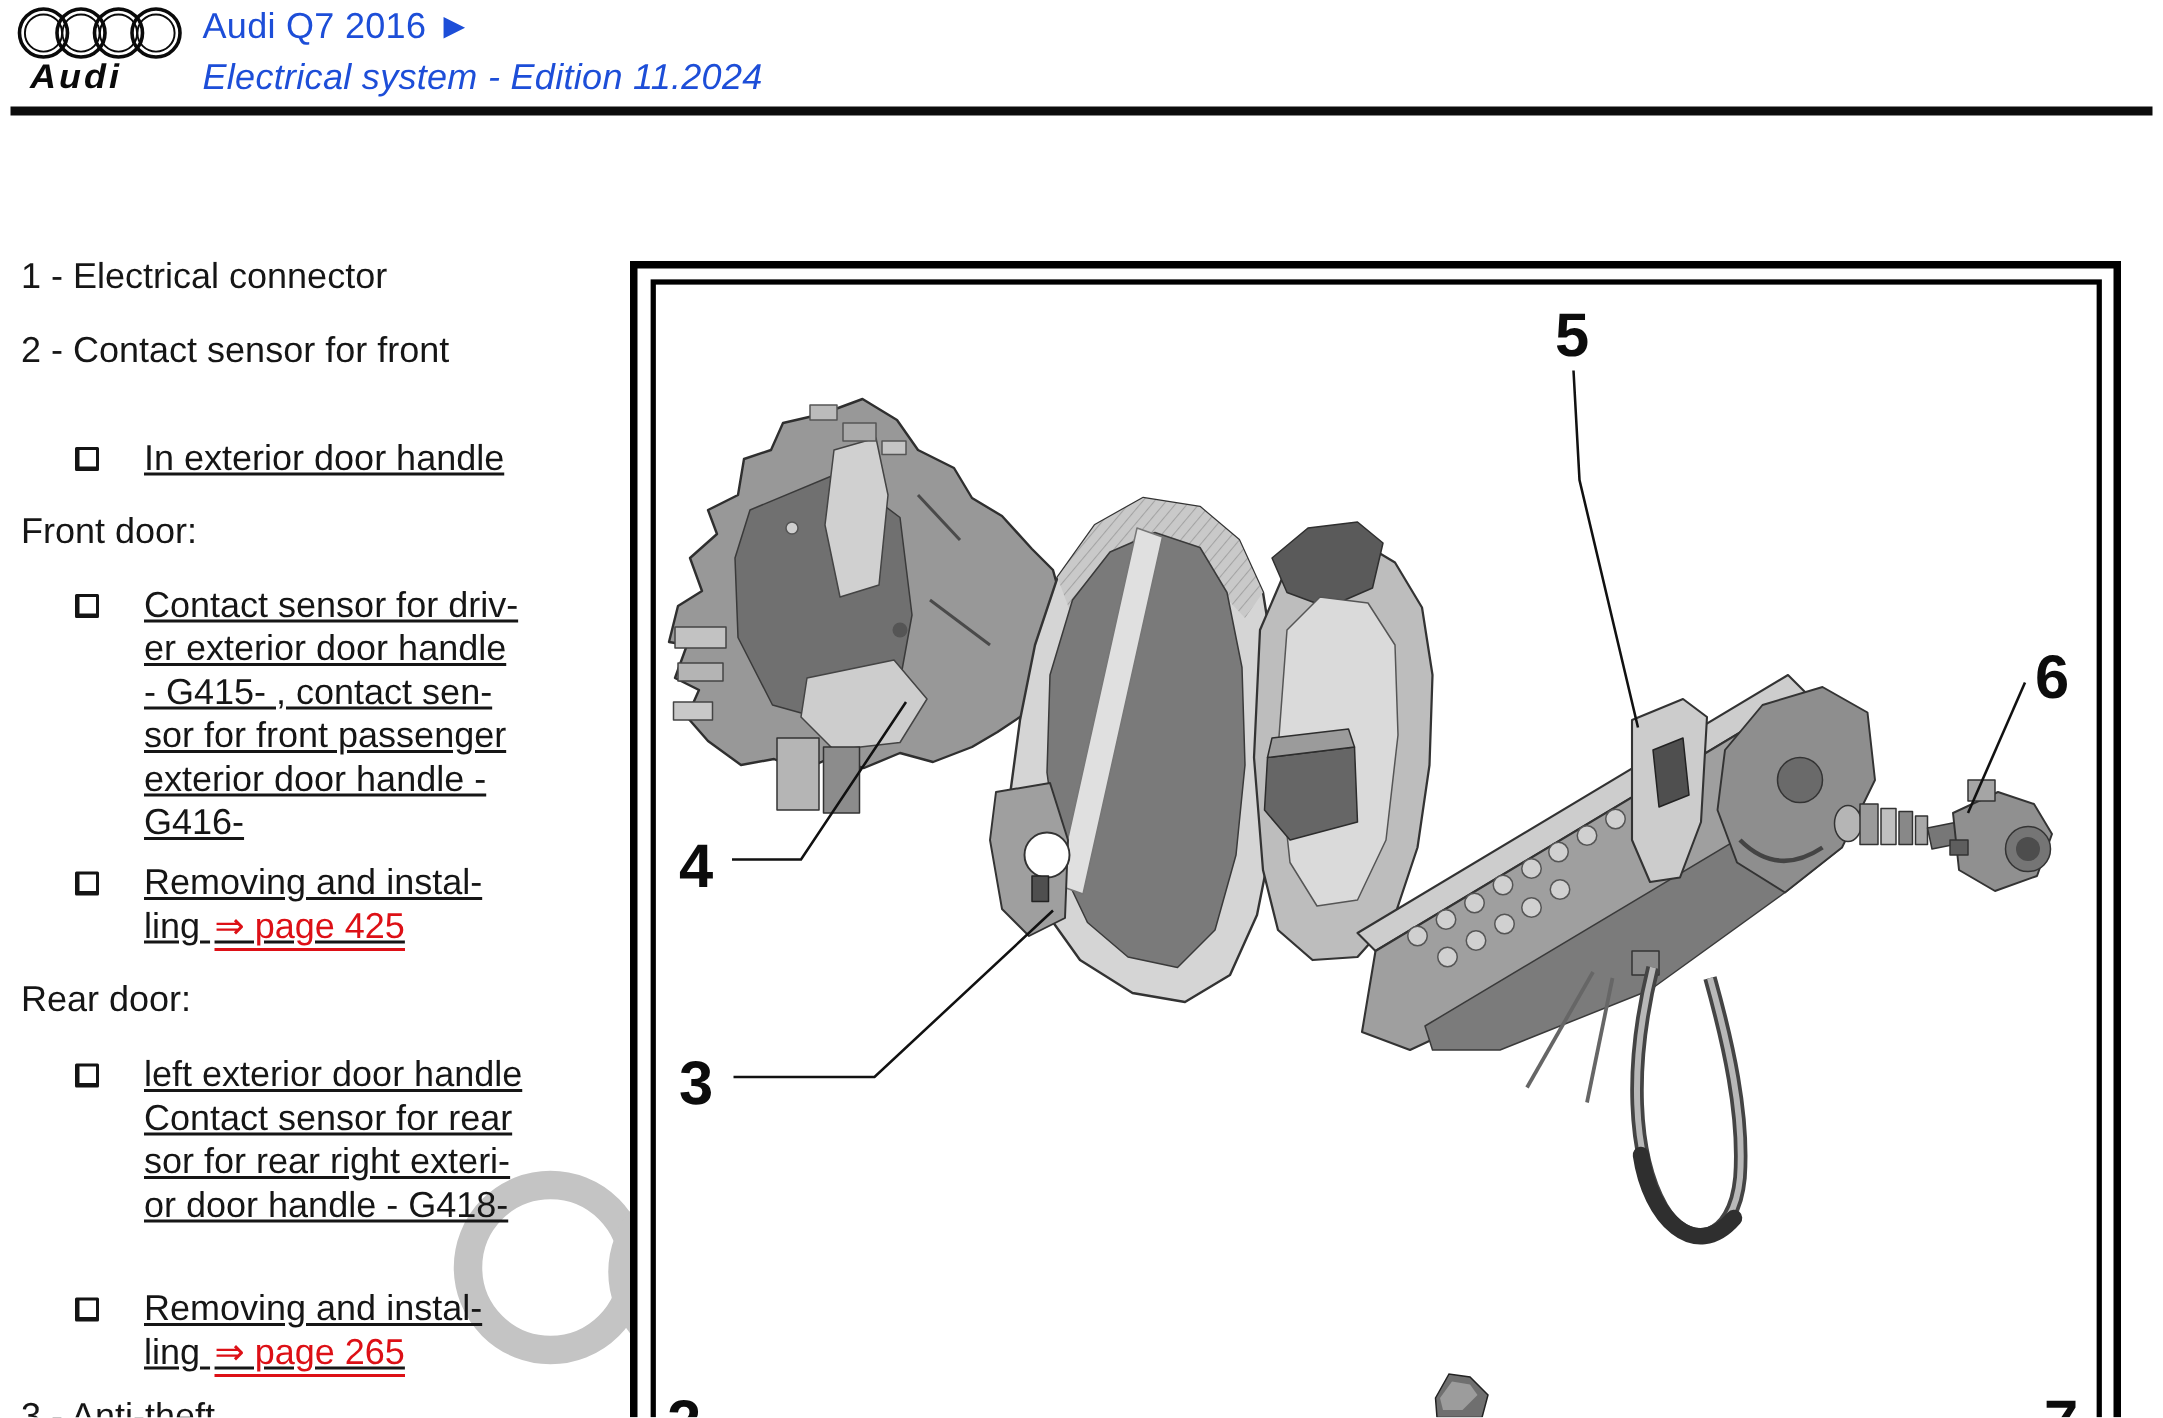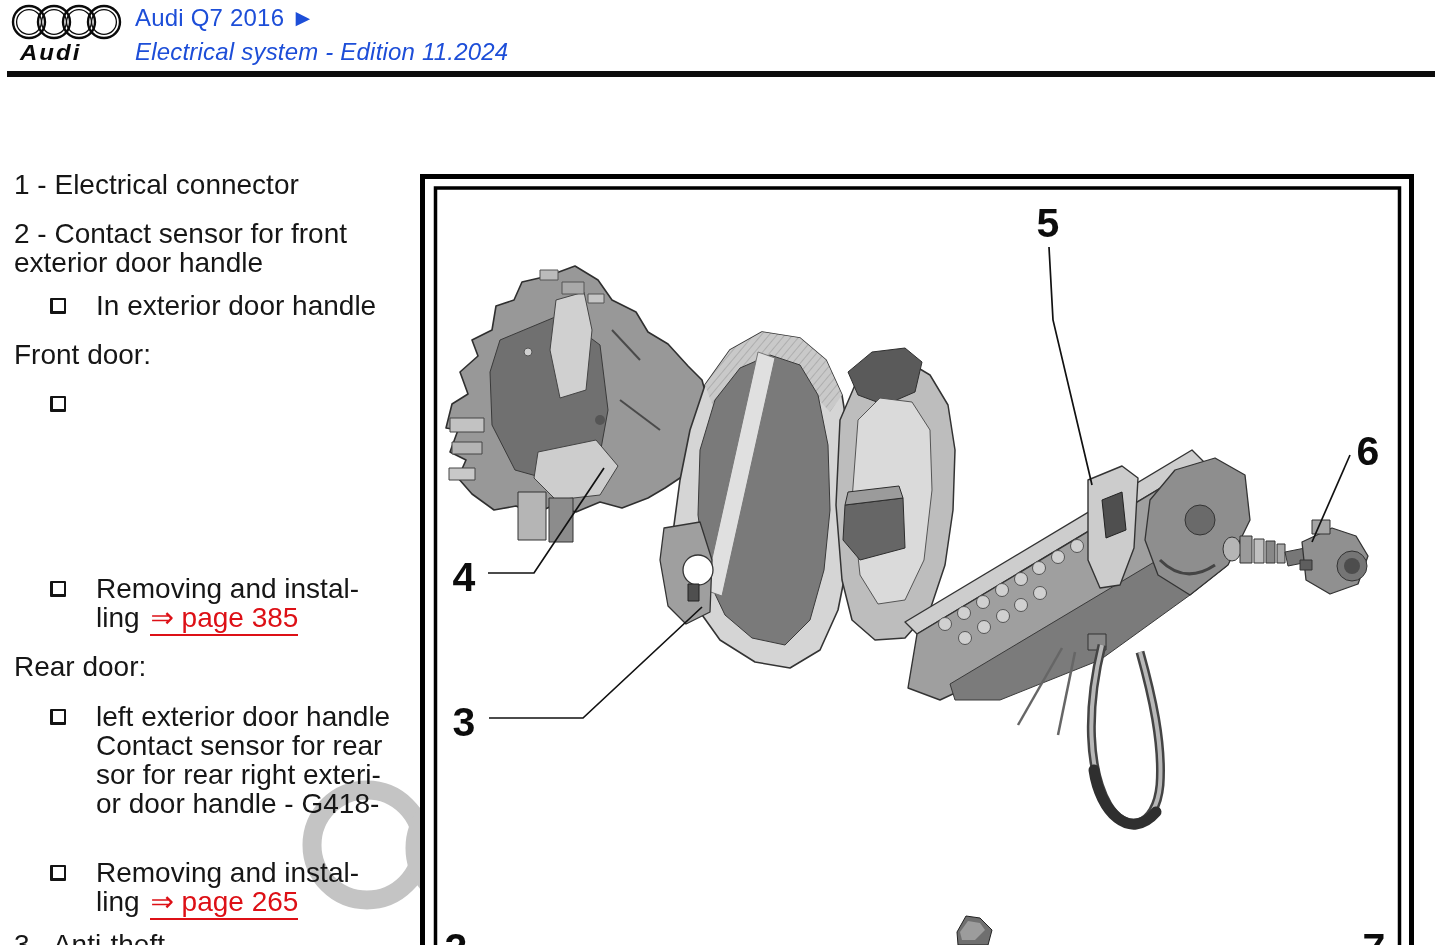--- a/index.html
+++ b/index.html
@@ -19,30 +19,30 @@
   .brand-wordmark{
     position:absolute;left:20px;top:38px;font-size:24px;font-weight:700;font-style:italic;
     letter-spacing:2px;color:#0a0a0a;transform:scaleY(.95);
   }
   .title-line{position:absolute;left:135px;font-size:24px;color:#1d4ed8;letter-spacing:.2px;}
   .title-line.l1{top:4px;}
   .title-line.l2{top:38px;font-style:italic;}
   .header-rule{position:absolute;left:7px;top:71px;width:1428px;height:6px;background:#0c0c0c;}
 
   
-  .block{position:absolute;font-size:28px;line-height:29px;}
+  .block{position:absolute;font-size:24px;line-height:29px;}
   .block.item,.block.label{left:14px;width:400px;}
   .block.bullet{left:50px;width:375px;}
   .ln{height:29px;white-space:pre-wrap;}
   .cb{
     position:absolute;left:0;top:7px;width:16px;height:16px;
     border:2px solid #141414;border-left-width:3px;border-bottom-width:3px;border-radius:1px;
     background:transparent;
   }
-  .b-lines{margin-left:46px;}
+  .b-lines{margin-left:46px;text-decoration:underline;}
   a.ref{
     color:var(--accent);text-decoration:none;border-bottom:2px solid var(--accent);
     padding-bottom:1px;margin-left:3px;cursor:pointer;
   }
   .txt-layer{position:relative;z-index:1;}
 
   
   .watermark{position:absolute;left:0;top:0;z-index:0;}
 
   
@@ -80,43 +80,50 @@
     <div class="title-line l1">Audi Q7 2016 ►</div>
     <div class="title-line l2">Electrical system - Edition 11.2024</div>
     <div class="header-rule"></div>
 
     <div class="block item" style="top:170px">
       <div class="ln">1 - Electrical connector</div>
     </div>
 
     <div class="block item" style="top:219px">
       <div class="ln">2 - Contact sensor for front</div>
-      <div class="ln">exterior door handle</div>
     </div>
 
     <div class="block bullet" style="top:291px">
       <span class="cb"></span>
       <div class="b-lines">
         <div class="ln">In exterior door handle</div>
       </div>
     </div>
 
     <div class="block label" style="top:340px">
       <div class="ln">Front door:</div>
     </div>
 
     <div class="block bullet" style="top:389px">
       <span class="cb"></span>
+      <div class="b-lines">
+        <div class="ln">Contact sensor for driv-</div>
+        <div class="ln">er exterior door handle</div>
+        <div class="ln">- G415- , contact sen-</div>
+        <div class="ln">sor for front passenger</div>
+        <div class="ln">exterior door handle -</div>
+        <div class="ln">G416-</div>
+      </div>
     </div>
 
     <div class="block bullet" style="top:574px">
       <span class="cb"></span>
       <div class="b-lines">
         <div class="ln">Removing and instal-</div>
-        <div class="ln"><span>ling </span><a class="ref" href="#">⇒ page 385</a></div>
+        <div class="ln"><span>ling </span><a class="ref" href="#">⇒ page 425</a></div>
       </div>
     </div>
 
     <div class="block label" style="top:652px">
       <div class="ln">Rear door:</div>
     </div>
 
     <div class="block bullet" style="top:702px">
       <span class="cb"></span>
       <div class="b-lines">

